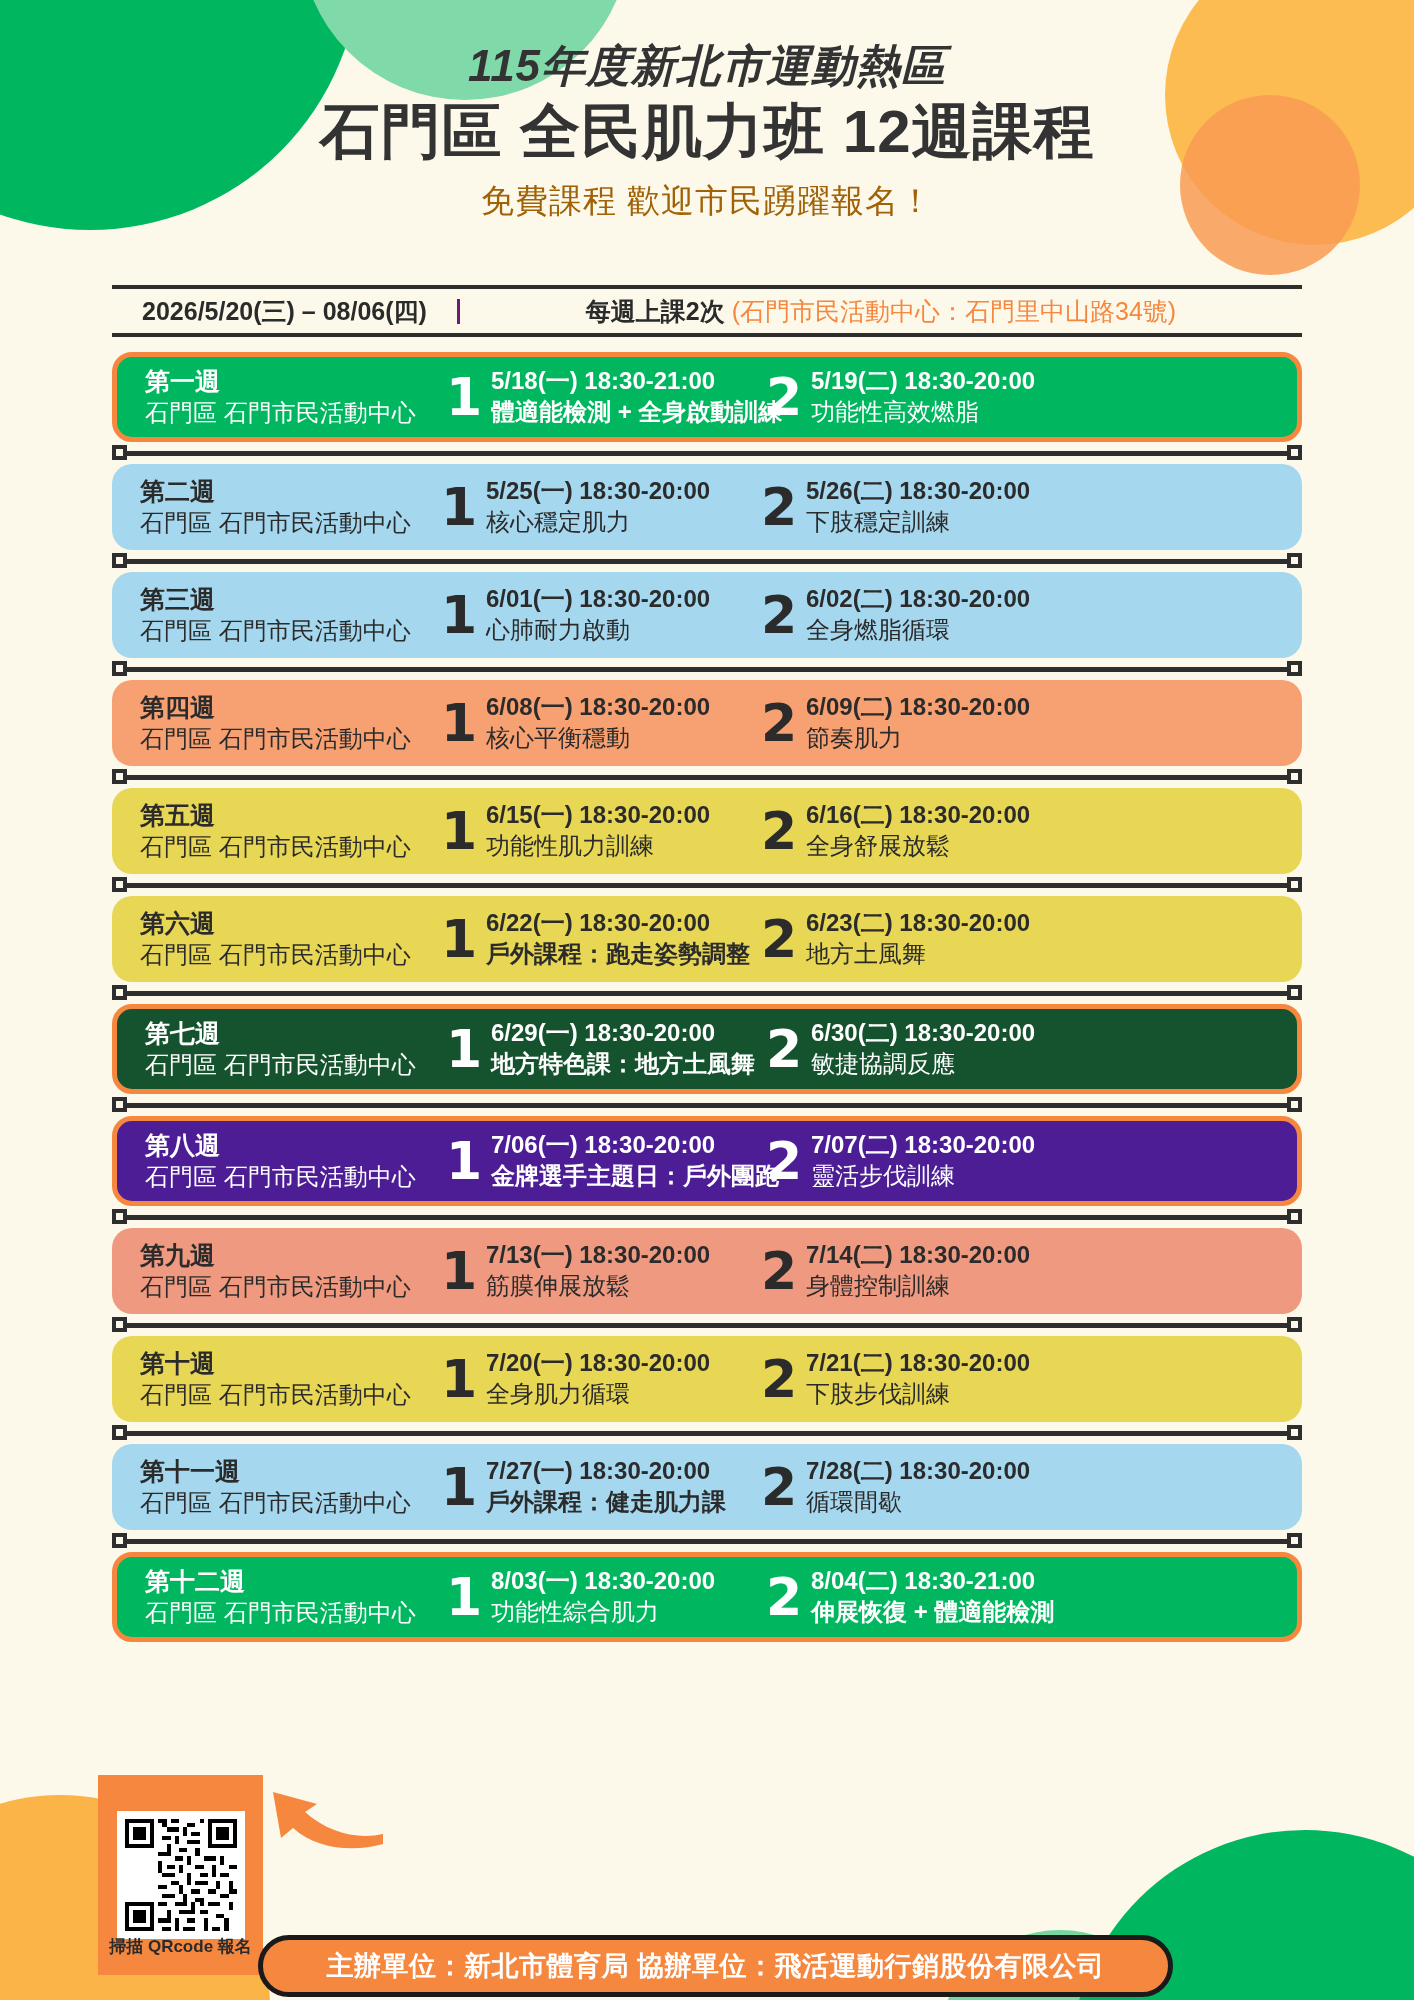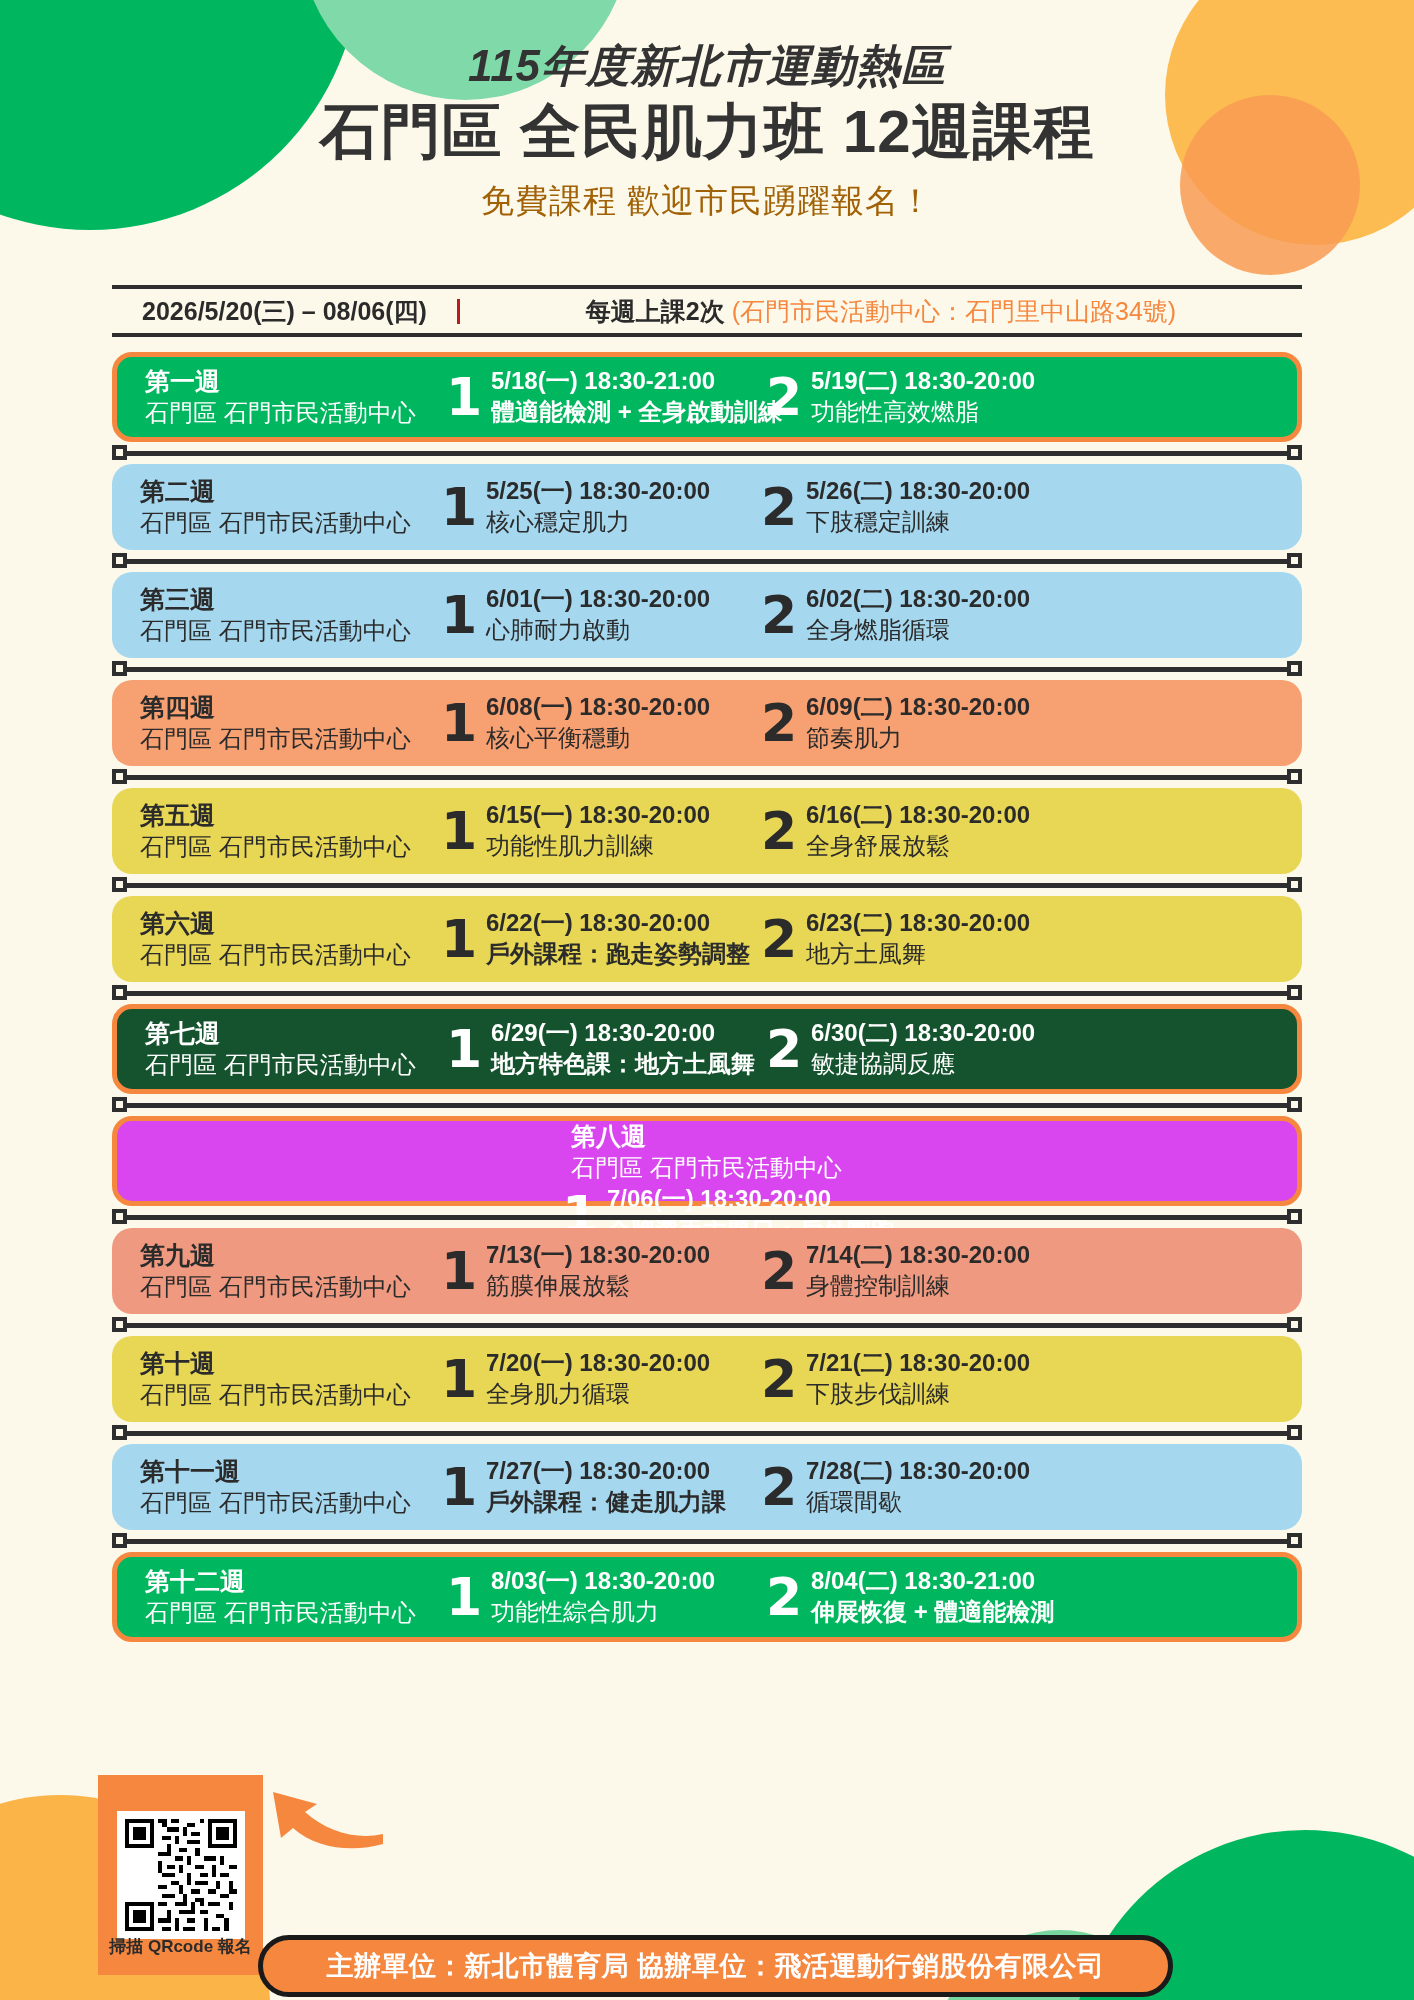--- a/index.html
+++ b/index.html
@@ -37,21 +37,21 @@
   }
 
   
   .infobar{
     position:absolute;left:112px;width:1190px;top:285px;z-index:5;
     border-top:4px solid #2e2e2e;border-bottom:4px solid #2e2e2e;
     height:44px;display:flex;align-items:center;
   }
   .infobar .dates{
     width:345px;text-align:center;font-size:25px;font-weight:bold;color:#2b2b2b;
-    border-right:3px solid #b91c1c;line-height:1;
+    border-right:3px solid #701a75;line-height:1;
   }
   .infobar .freq{
     flex:1;text-align:center;font-size:25px;font-weight:bold;color:#2b2b2b;line-height:1;
   }
   .infobar .venue{color:#f5873f;font-weight:normal;}
 
   
   .rows{position:absolute;left:112px;width:1190px;top:352px;z-index:5;}
   .rowwrap{position:relative;}
   .row{
@@ -336,21 +336,21 @@
             </div>
           </div>
         </div>
       </div>
       <div class="divider">
         <div class="bar"></div>
         <div class="cap l"></div>
         <div class="cap r"></div>
       </div>
       <div class="rowwrap">
-        <div class="row framed t-light" style="background: #d946ef; flex-direction: column;">
+        <div class="row framed t-light" style="background: #4c1d95;">
           <div class="col-week">
             <div class="wk-title">第八週</div>
             <div class="wk-loc">石門區 石門市民活動中心</div>
           </div>
           <div class="col-sess s1">
             <div class="sess-num">1</div>
             <div class="sess-body">
               <div class="sess-time">7/06(一)  18:30-20:00</div>
               <div class="sess-topic hi">金牌選手主題日：戶外團跑</div>
             </div>

